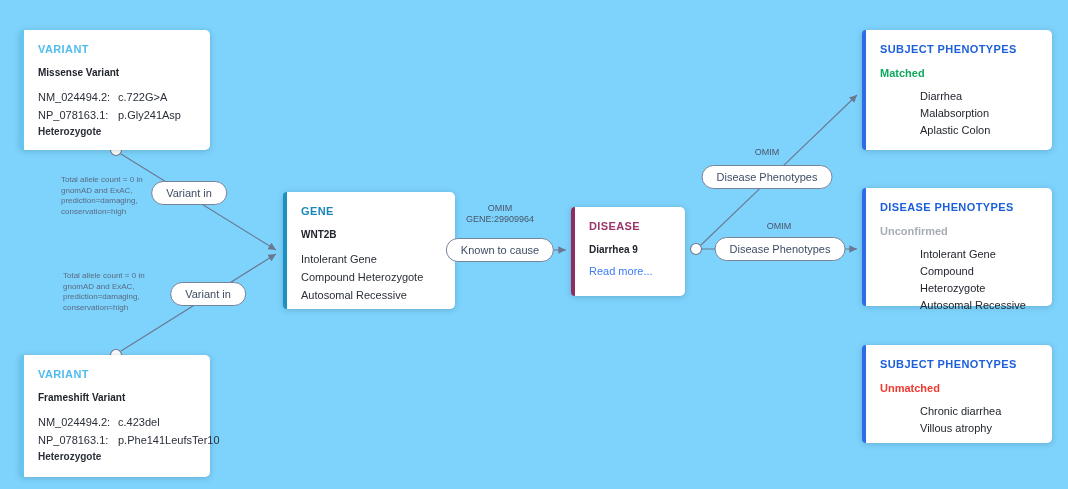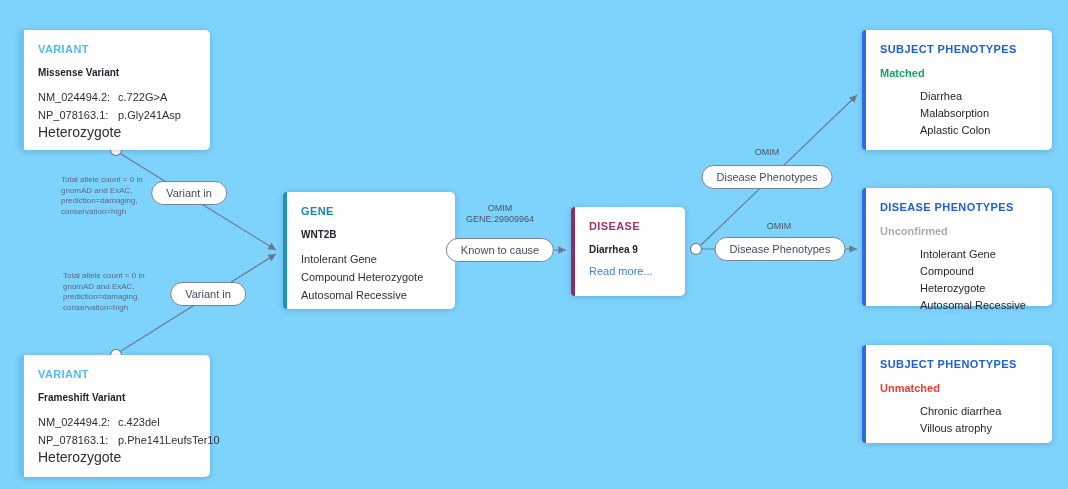--- a/index.html
+++ b/index.html
@@ -11,21 +11,21 @@
   .card{
     position:absolute;background:#fff;border-radius:5px;
     box-shadow:0 1px 6px rgba(25,39,60,.22);
   }
   .accent{position:absolute;left:0;top:0;bottom:0;width:4px;border-radius:5px 0 0 5px;}
   .card-body{padding:13px 12px 10px 18px;}
   .type-label{font-size:11px;font-weight:700;letter-spacing:.4px;margin-bottom:12px;}
   .card-title{font-size:10px;font-weight:700;color:#20242c;margin-bottom:10px;}
   .row{display:flex;font-size:11px;color:#2a2f38;line-height:18px;}
   .row .rl{width:80px;flex:none;}
-  .plain{font-size:14px;color:#2a2f38;line-height:16px;}
+  .plain{font-size:10px;color:#2a2f38;line-height:16px;font-weight:bold;}
   .attr{font-size:11px;color:#2a2f38;line-height:18px;}
   .status{font-size:11px;font-weight:700;margin-bottom:9px;}
   .item{font-size:11px;color:#22262e;line-height:17px;padding-left:40px;}
   .readmore{font-size:11px;color:#3c7bf6;margin-top:8px;cursor:pointer;}
 
   .variant .accent{background:#63c5f0}
   .variant .type-label{color:#4fbcee}
   .gene .accent{background:#1c90c0}
   .gene .type-label{color:#1887b8}
   .disease .accent{background:#8f2d61}

